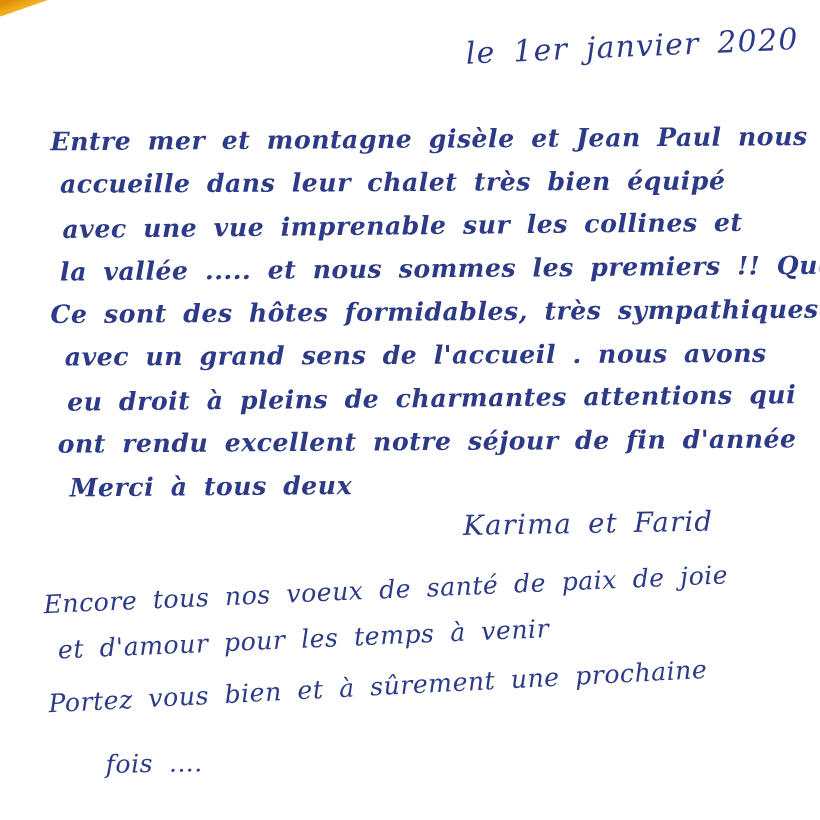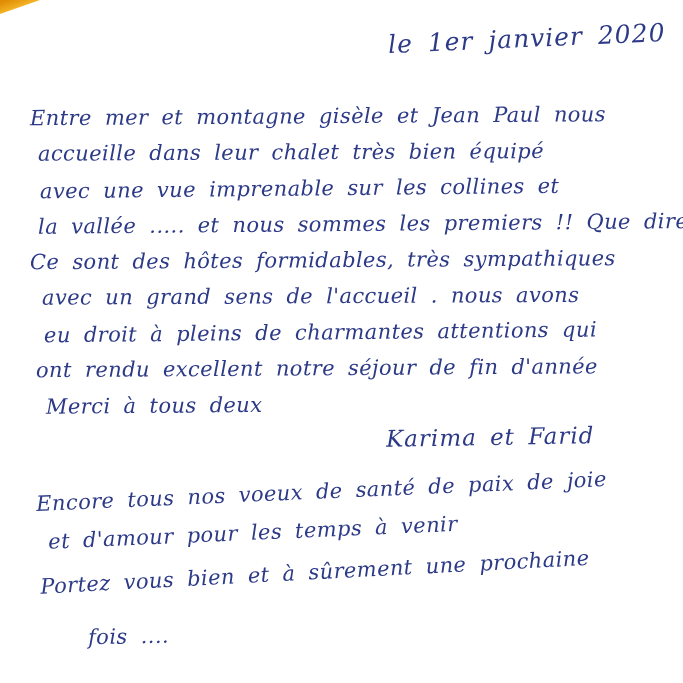--- a/index.html
+++ b/index.html
@@ -33,22 +33,23 @@
     left: 388px;
     font-size: 25px;
     letter-spacing: 1px;
     word-spacing: 6px;
     transform: rotate(-2.5deg);
     white-space: nowrap;
   }
   .body-block {
     position: absolute;
     top: 98px;
-    left: 30px;
+    left: 42px;
     width: 640px;
+    font-weight: bold;
   }
   .hand-line {
     font-size: 21px;
     line-height: 36px;
     letter-spacing: 0.4px;
     word-spacing: 6px;
     white-space: nowrap;
   }
   .body-block .l0 { transform: rotate(-0.4deg); }
   .body-block .l1 { margin-left: 8px;  transform: rotate(-0.3deg); }

